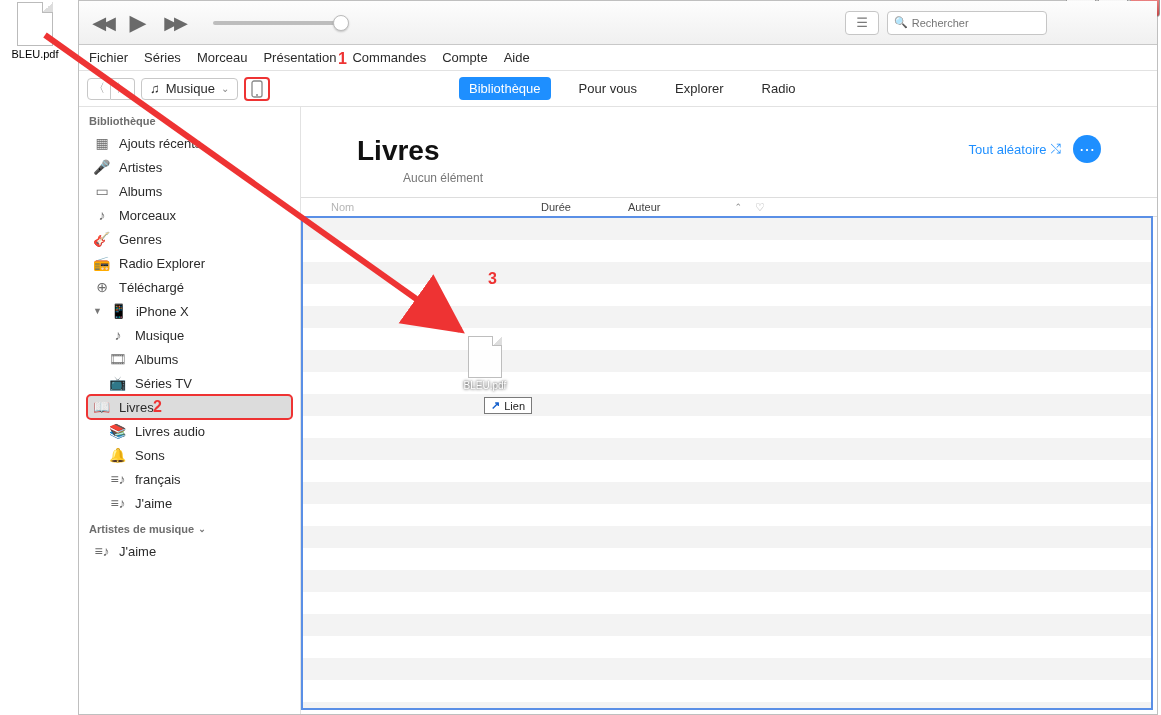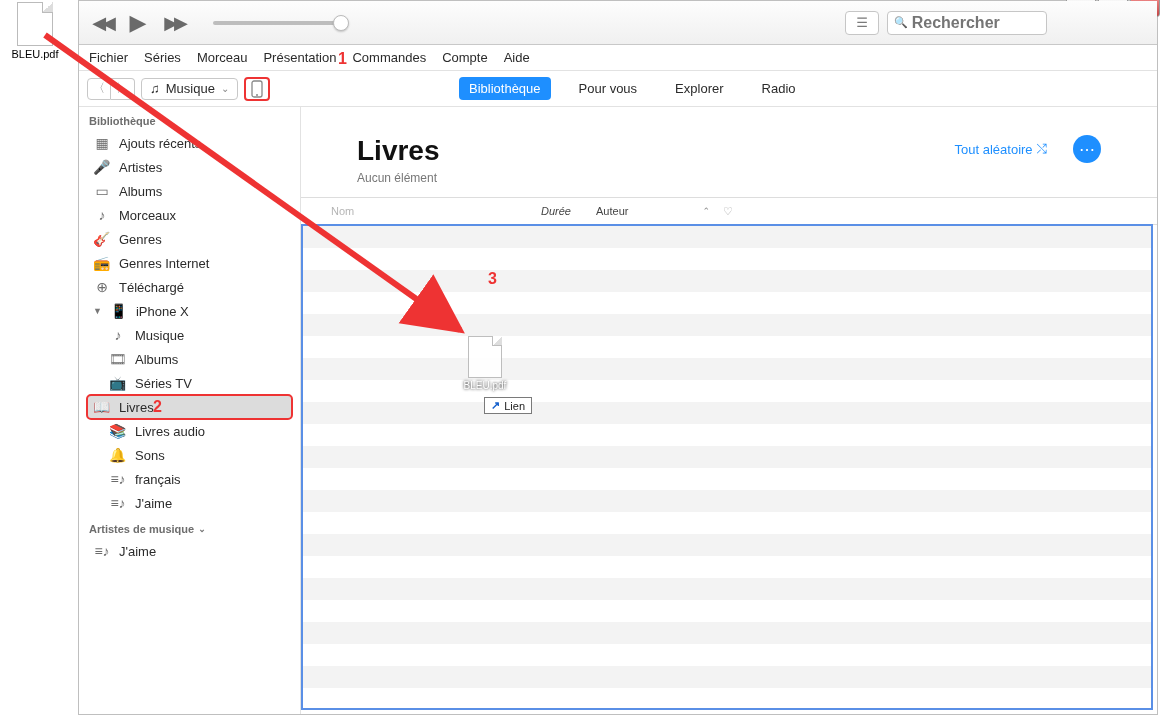--- a/index.html
+++ b/index.html
@@ -23,21 +23,21 @@
   .playback { display:flex; align-items:center; gap:10px; }
   .pb-btn { width:26px; height:26px; display:flex; align-items:center; justify-content:center; color:#6a6a6a; }
   .pb-play { font-size:22px; }
   .pb-skip { font-size:18px; letter-spacing:-4px;}
   .vol { width:130px; height:4px; background:#bdbdbd; border-radius:2px; margin-left:16px; position:relative;}
   .vol .knob { position:absolute; right:-6px; top:-6px; width:16px; height:16px; border-radius:50%; background:#fff; border:1px solid #bbb; box-shadow:0 1px 2px rgba(0,0,0,.2);}
   .apple { position:absolute; left:50%; transform:translateX(-50%); font-size:22px; color:#787878;}
   .right-tools { margin-left:auto; display:flex; align-items:center; gap:8px; margin-right:100px;}
   .listview-btn { width:34px; height:24px; border:1px solid #c6c6c6; border-radius:4px; background:#fff; display:flex; align-items:center; justify-content:center; color:#7a7a7a; font-size:13px;}
   .search { width:160px; height:24px; border:1px solid #c6c6c6; border-radius:4px; background:#fff; display:flex; align-items:center; padding:0 6px; color:#8b8b8b; font-size:12px; gap:4px;}
-  .search input { border:none; outline:none; font-size:16px; width:100%; color:#666;font-weight:bold;}
+  .search input { border:none; outline:none; font-size:11px; width:100%; color:#666;}
 
   
   .menubar { height: 26px; background:#fff; border-bottom:1px solid #e2e2e2; display:flex; align-items:center; padding-left:10px; font-size:13px; color:#2b2b2b;}
   .menubar span { margin-right:16px; }
 
   
   .navrow { height: 36px; border-bottom:1px solid #e2e2e2; display:flex; align-items:center; padding:0 8px; font-size:13px; position: relative;}
   .navarrows { display:flex; }
   .navarrow { width:24px; height:22px; border:1px solid #c8c8c8; background:#fff; display:flex; align-items:center; justify-content:center; color:#8f8f8f; font-size:12px;}
   .navarrow.left{ border-radius:4px 0 0 4px;}
@@ -57,29 +57,29 @@
   .sb-item { height:24px; display:flex; align-items:center; gap:8px; padding-left:14px; }
   .sb-item .ico { width:18px; height:18px; display:flex; align-items:center; justify-content:center; color:#6b6b6b; font-size:14px;}
   .sb-item.sub { padding-left:30px;}
   .sb-item.selected { background:#dcdcdc; }
   .sb-item.selected.boxed { outline:2px solid #e33; outline-offset:-1px; border-radius:4px; margin:0 8px; padding-left:6px;}
   .caretdown{font-size:9px;color:#777;}
 
   .content { flex:1; display:flex; flex-direction:column; }
   .content-head { padding:28px 56px 12px; display:flex; align-items:flex-start; justify-content:space-between;}
   .content-head h1 { font-size:28px; font-weight:600; color:#111; margin-bottom:4px;}
-  .content-head .sub { font-size:12px; color:#777;}
-  .head-actions { display:flex; align-items:center; gap:26px;}
+  .content-head .sub { font-size:12px; color:#777;margin-left:46px;}
+  .head-actions { display:flex; align-items:center; gap:12px;}
   .shuffle { color:#1e8fff; font-size:13px; display:flex; align-items:center; gap:4px;}
   .more { width:28px; height:28px; border-radius:50%; background:#1e8fff; color:#fff; display:flex; align-items:center; justify-content:center; font-size:16px;}
 
-  .col-header { height:28px; border-top:1px solid #ddd; border-bottom:1px solid #ddd; display:flex; align-items:center; font-size:11px; color:#444;}
+  .col-header { height:20px; border-top:1px solid #ddd; border-bottom:1px solid #ddd; display:flex; align-items:center; font-size:11px; color:#444;}
   .col-header .c1{ width:240px; padding-left:30px;} 
-  .col-header .c2{ width:55px;font-style:italic;}
-  .col-header .c3{ width:120px; display:flex; align-items:center; justify-content:space-between; padding-right:6px;}
+  .col-header .c2{ width:55px;}
+  .col-header .c3{ width:120px; display:flex; align-items:center; justify-content:space-between; padding-right:6px;margin-left:32px;}
   .col-header .c4{ width:24px; color:#aaa; text-align:center;}
 
   .droparea { flex:1; border:2px solid #5a8fe6; margin:-1px 4px 4px 0; position:relative; background: repeating-linear-gradient(#f3f3f3 0, #f3f3f3 22px, #fff 22px, #fff 44px);}
 
   
   .ghost { position:absolute; left:460px; top:336px; width:50px; text-align:center; font-size:10px; color:#fff; text-shadow:0 0 3px #000; pointer-events:none;}
   .ghost .fileicon { width:34px; height:42px; background:#fff; border:1px solid #bbb; margin:0 auto 2px auto; position:relative; opacity:.95;}
   .ghost .fileicon::after { content:""; position:absolute; right:-1px; top:-1px; width:9px; height:9px; background:linear-gradient(135deg,#fff 50%,#ddd 50%); border-left:1px solid #bbb; border-bottom:1px solid #bbb;}
   .ghost-tip { position:absolute; left:484px; top:397px; background:#fff; border:1px solid #7a7a7a; font-size:11px; padding:1px 6px; display:flex; align-items:center; gap:4px; color:#222;}
   .ghost-tip .arrow{ color:#1560cc; font-weight:bold;}
@@ -179,21 +179,21 @@
       <div class="sb-item">
           <span class="ico">♪</span>
           <span>Morceaux</span>
         </div>
       <div class="sb-item">
           <span class="ico">🎸</span>
           <span>Genres</span>
         </div>
       <div class="sb-item">
           <span class="ico">📻</span>
-          <span>Genres Internet</span>
+          <span>Radio Explorer</span>
         </div>
       <div class="sb-item">
           <span class="ico">⊕</span>
           <span>Téléchargé</span>
         </div>
 
       <div class="sb-item">
           <span class="caretdown">▼</span>
           <span class="ico">📱</span>
           <span>iPhone X</span>

